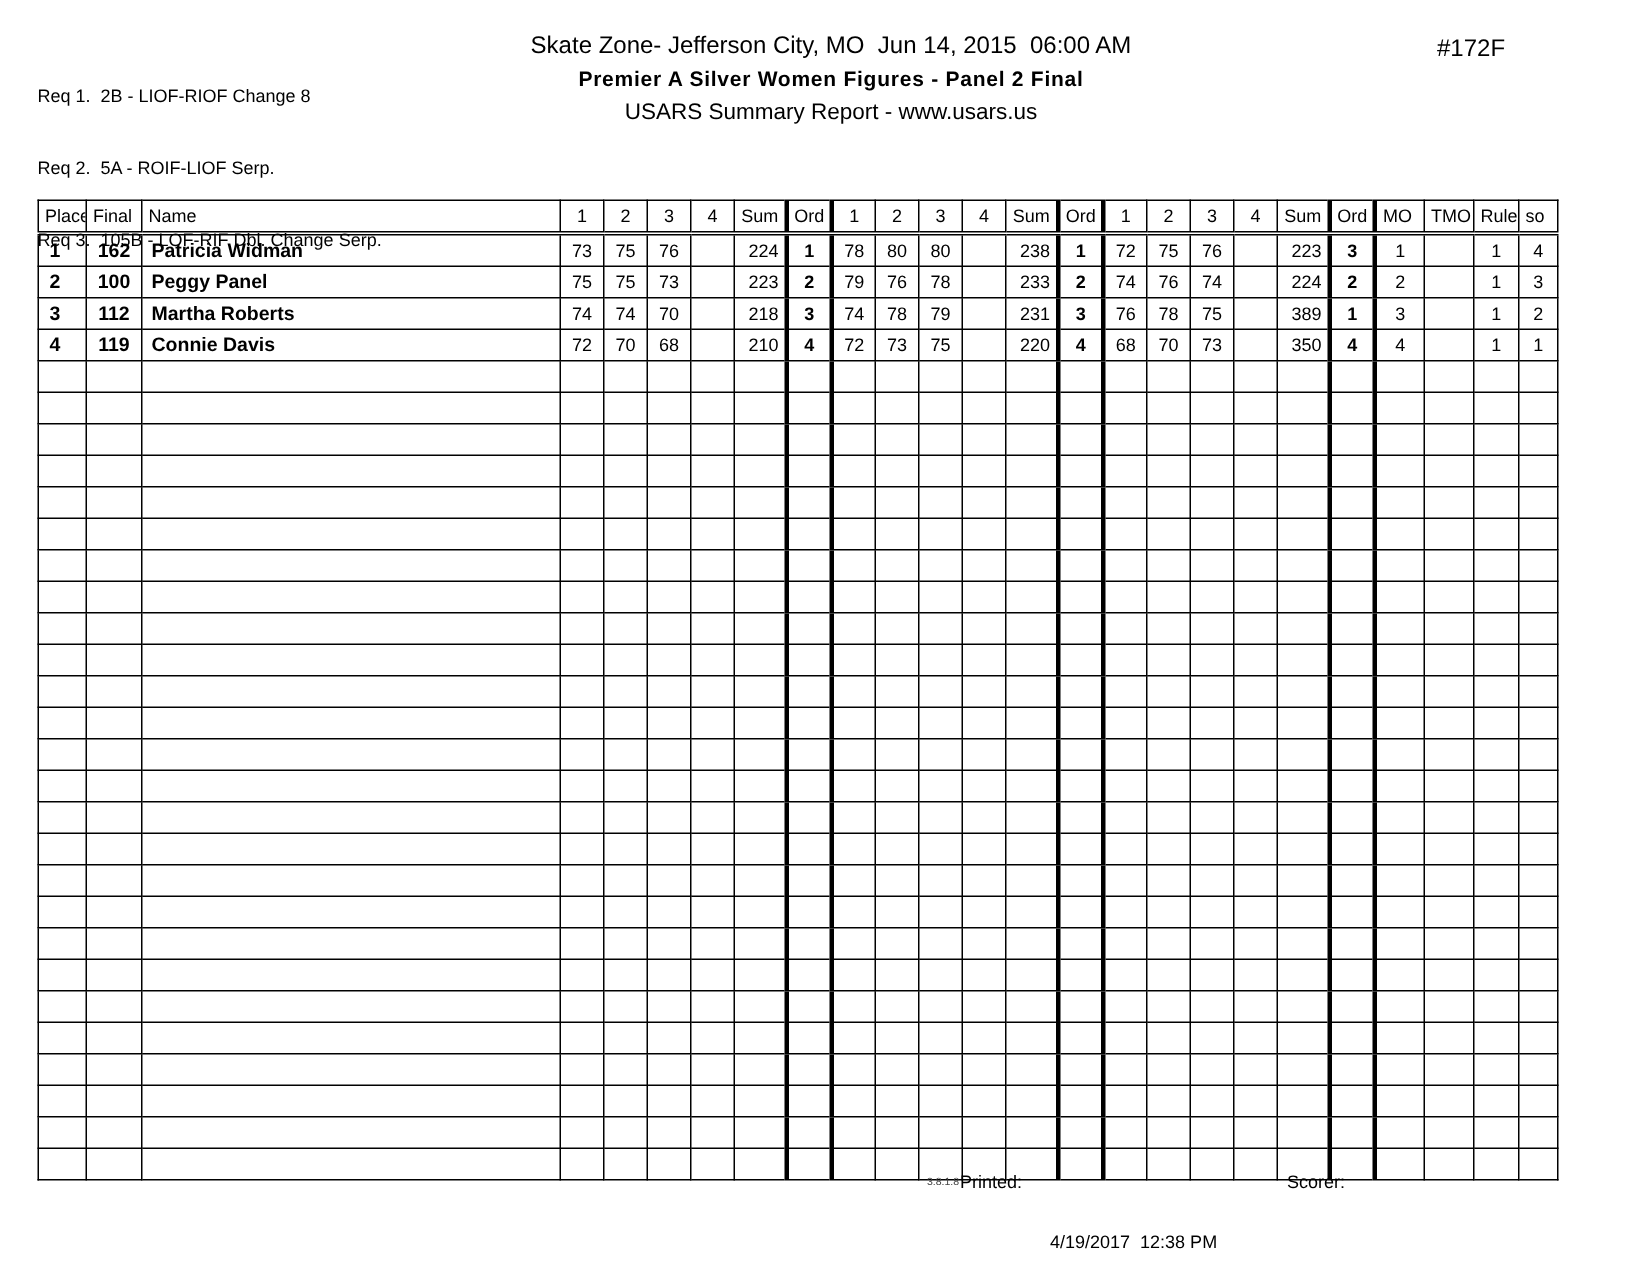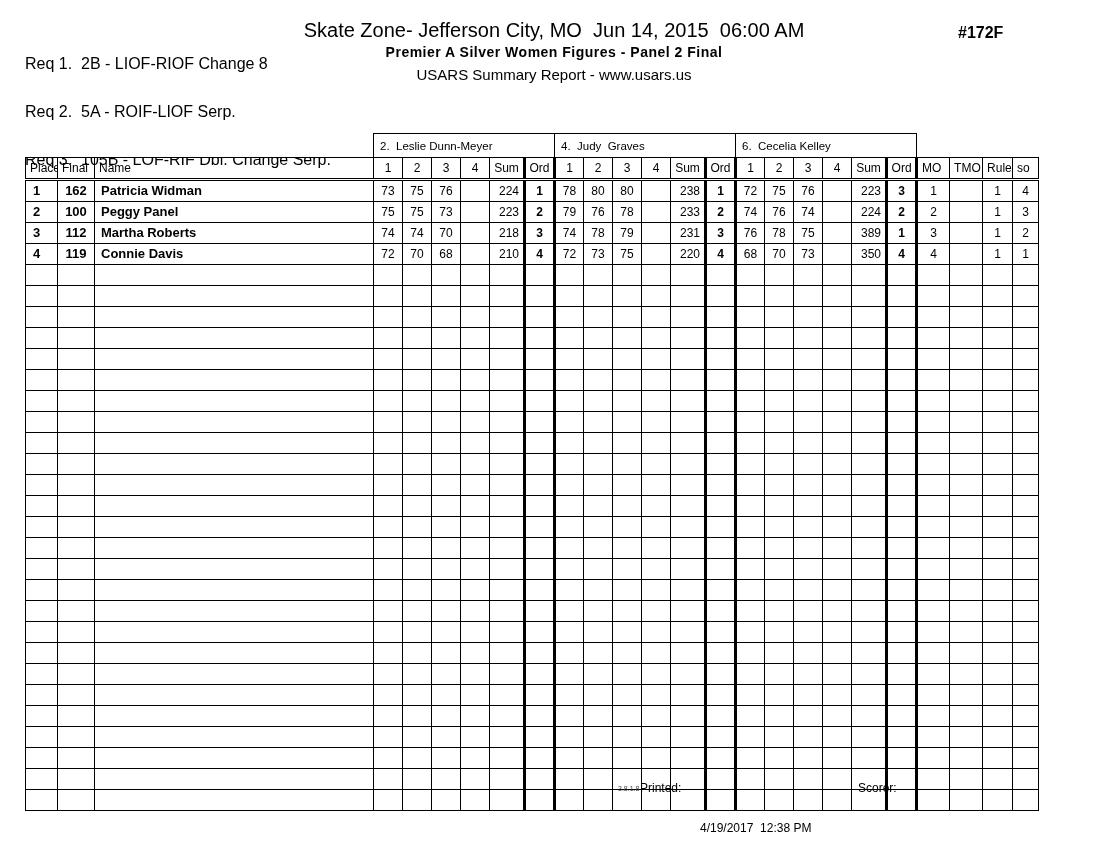--- a/index.html
+++ b/index.html
@@ -1,26 +1,26 @@
 <!DOCTYPE html>
 <html><head>
 <meta charset="utf-8">
 <style>
   html,body{margin:0;padding:0;background:#fff;}
   .page{position:relative;width:1100px;height:850px;background:#fff;
         font-family:"Liberation Sans",sans-serif;color:#000;overflow:hidden;}
 
   
-  .req-block{position:absolute;left:25px;top:24px;font-size:16px;line-height:16px;white-space:pre;}
+  .req-block{position:absolute;left:25px;top:24px;font-size:12px;line-height:16px;white-space:pre;}
   .title-block{position:absolute;left:8px;top:20px;width:1092px;text-align:center;}
   .title-1{font-size:17px;font-weight:bold;line-height:21px;}
-  .title-2{font-size:20px;line-height:21px;white-space:pre;}
+  .title-2{font-size:16px;line-height:21px;white-space:pre;}
   .title-3{font-size:14px;font-weight:bold;line-height:23px;letter-spacing:.5px;}
   .title-4{font-size:15px;line-height:22px;}
-  .event-num{position:absolute;left:958px;top:24px;font-size:16px;font-weight:bold;}
+  .event-num{position:absolute;left:958px;top:24px;font-size:16px;font-weight:normal;}
 
   
   .tbl-wrap{position:absolute;left:25px;top:133px;}
   table{border-collapse:collapse;table-layout:fixed;width:1013px;}
   td{border:1px solid #000;height:20px;padding:0 2px;font-size:12px;line-height:14px;
      white-space:nowrap;overflow:hidden;vertical-align:middle;}
   tr.judge-row td{height:23px;}
   td.pad{border:none;background:#fff;}
   td.judge-cell{font-size:11.5px;text-align:left;padding-left:6px;white-space:pre;}
   tr.col-head td{border-bottom:3px double #000;}
@@ -83,27 +83,20 @@
           <col style="width:29px">
           <col style="width:29px">
           <col style="width:35px">
           <col style="width:30px">
         <col style="width:33px">
           <col style="width:33px">
           <col style="width:30px">
           <col style="width:26px">
       </colgroup>
       <thead>
-        <tr class="judge-row">
-          <td class="pad" colspan="3"></td>
-          <td class="judge-cell" colspan="6">2.  Leslie Dunn-Meyer</td>
-          <td class="judge-cell" colspan="6">4.  Judy  Graves</td>
-          <td class="judge-cell" colspan="6">6.  Cecelia Kelley</td>
-          <td class="pad" colspan="4"></td>
-        </tr>
         <tr class="col-head">
           <td class="al">Place</td>
           <td class="al">Final</td>
           <td class="al">Name</td>
           <td class="ac">1</td>
           <td class="ac">2</td>
           <td class="ac">3</td>
           <td class="ac">4</td>
           <td class="ac">Sum</td>
           <td class="ac thL thR">Ord</td>

